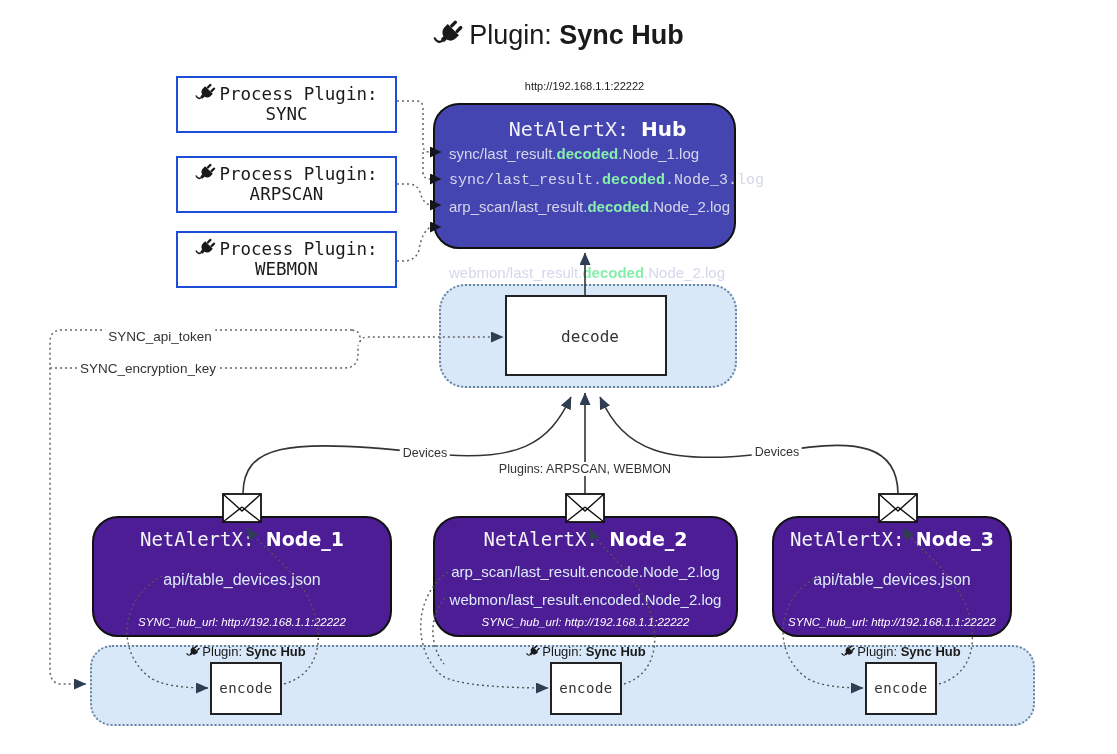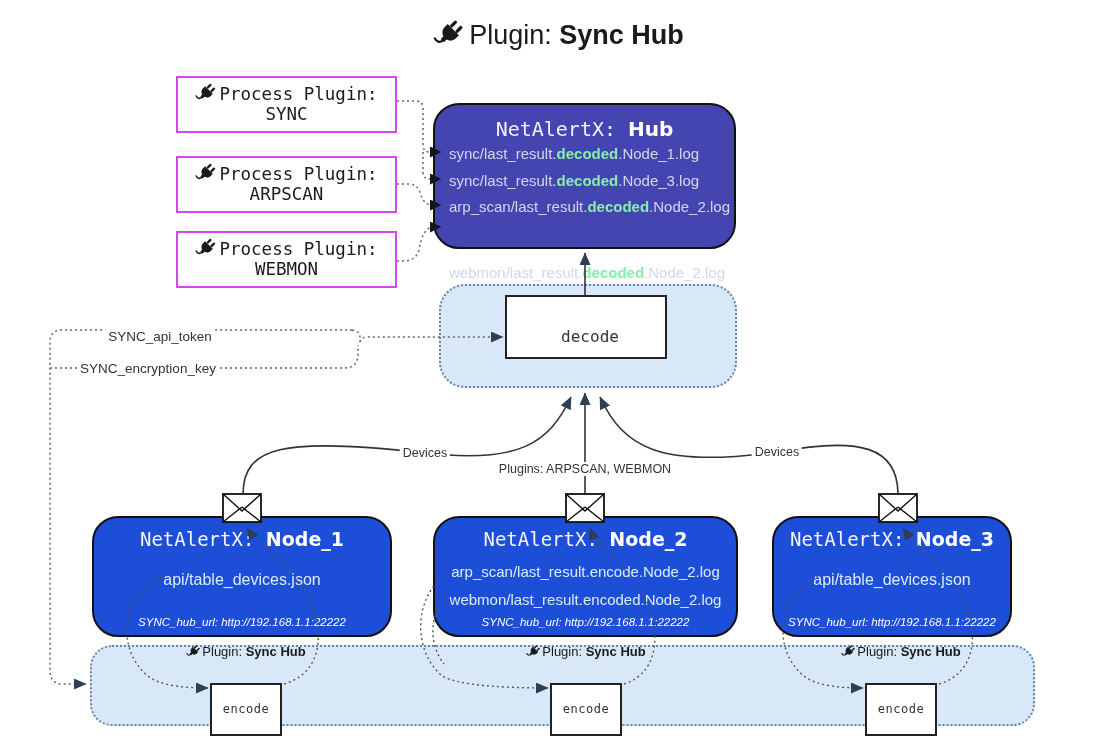--- a/index.html
+++ b/index.html
@@ -8,44 +8,44 @@
   .abs{position:absolute;}
   .ctr{transform:translateX(-50%);}
   
   .page-title{left:0;top:18px;width:1117px;text-align:center;font-size:27px;color:#1a1a1a;}
   .page-title .plug-lg{width:32px;height:32px;vertical-align:-6px;margin-right:4px;}
   .page-title b{font-weight:700;}
   
   .hub-url{left:433px;top:80px;width:303px;text-align:center;font-size:11px;color:#1a1a1a;}
   .hub{left:433px;top:103px;width:303px;height:146px;background:#4545b2;border:2px solid #111;
        border-radius:26px;box-sizing:border-box;}
-  .hub-title{position:absolute;left:0;top:12px;width:100%;text-align:center;
+  .hub-title{position:absolute;left:13px;top:12px;width:100%;text-align:center;
              font-family:"DejaVu Sans Mono",monospace;font-size:20px;color:#f0f0f8;}
   .hub-title b{font-family:"DejaVu Sans",sans-serif;font-size:20px;color:#fff;}
   .hub-line{position:absolute;left:14px;white-space:nowrap;font-size:15px;color:#d4d7ea;}
   .hub-line b{color:#86efac;}
   
-  .pbox{width:221px;height:57px;left:176px;background:#fff;border:2px solid #d946ef;box-sizing:border-box;
+  .pbox{width:221px;height:57px;left:176px;background:#fff;border:2px solid #1d4ed8;box-sizing:border-box;
         font-family:"DejaVu Sans Mono",monospace;color:#1a1a1a;text-align:center;}
   .pbox-l1{margin-top:4px;font-size:17.5px;white-space:nowrap;}
   .pbox-l2{font-size:17.5px;}
   .plug-md{width:22px;height:22px;vertical-align:-4px;margin-right:2px;}
   
   .lightbox{background:#d9e8f8;border:2px dotted #6884a3;border-radius:26px;box-sizing:border-box;}
   .decode-wrap{left:439px;top:284px;width:298px;height:104px;}
   .whitebox{background:#fff;border:2px solid #222;box-sizing:border-box;
             font-family:"DejaVu Sans Mono",monospace;text-align:center;color:#333;}
-  .decode-box{left:505px;top:295px;width:162px;height:64px;font-size:16px;line-height:79px;padding-left:8px;}
+  .decode-box{left:505px;top:295px;width:162px;height:81px;font-size:16px;line-height:79px;padding-left:8px;}
   .bottom-wrap{left:90px;top:645px;width:945px;height:81px;border-radius:22px;}
   .enc-label{top:644px;width:200px;text-align:center;font-size:13px;color:#1a1a1a;white-space:nowrap;}
   .enc-label b{font-weight:700;}
   .plug-sm{width:15px;height:15px;vertical-align:-3px;margin-right:1px;}
-  .enc-box{top:662px;width:72px;height:53px;font-size:12px;line-height:49px;letter-spacing:.5px;margin-top:21px;}
-  
-  .node{top:516px;height:121px;background:#1d4ed8;border:2px solid #111;border-radius:26px;box-sizing:border-box;}
+  .enc-box{top:662px;width:72px;height:53px;font-size:14px;line-height:49px;letter-spacing:.5px;}
+  
+  .node{top:516px;height:121px;background:#4c1d95;border:2px solid #111;border-radius:26px;box-sizing:border-box;}
   .node-title{position:absolute;left:0;top:10px;width:100%;text-align:center;white-space:nowrap;
               font-family:"DejaVu Sans Mono",monospace;font-size:19px;color:#f2f4f8;}
   .node-title b{font-family:"DejaVu Sans",sans-serif;font-size:19px;color:#fff;}
   .node-line{position:absolute;left:0;width:100%;text-align:center;white-space:nowrap;
              font-size:15px;color:#dcebf9;}
   .node-url{position:absolute;left:0;bottom:7px;width:100%;text-align:center;font-size:11.5px;color:#fff;font-style:italic;}
   
   .elabel{position:absolute;transform:translate(-50%,-50%);background:#fff;padding:0 3px;
           font-size:12.5px;color:#333;white-space:nowrap;z-index:20;}
   .elabel.big{font-size:13.5px;}
@@ -126,24 +126,25 @@
       </g>
     </g>
   </svg>
 
   <div class="abs page-title">
     <svg class="plug-lg">
         <use href="#plug"></use>
       </svg><span>Plugin: </span><b>Sync Hub</b>
   </div>
 
+  <div class="abs hub-url">http://192.168.1.1:22222</div>
   <div class="abs hub z2">
     <div class="hub-title"><span>NetAlertX: </span><b>Hub</b></div>
     <div class="hub-line" style="top:40px;"><span>sync/last_result.</span><b>decoded</b><span>.Node_1.log</span></div>
-    <div class="hub-line" style="top:67px;"><span>sync/last_result.</span><b>decoded</b><span>.Node_3.log</span></div>
+    <div class="hub-line" style="top:67px;font-family:Liberation Mono, monospace;"><span>sync/last_result.</span><b>decoded</b><span>.Node_3.log</span></div>
     <div class="hub-line" style="top:93px;"><span>arp_scan/last_result.</span><b>decoded</b><span>.Node_2.log</span></div>
     <div class="hub-line" style="top:115px;margin-top:44px;"><span>webmon/last_result.</span><b>decoded</b><span>.Node_2.log</span></div>
   </div>
 
   <div class="abs pbox z2" style="top:76px;">
     <div class="pbox-l1"><svg class="plug-md">
           <use href="#plug"></use>
         </svg><span>Process Plugin:</span></div>
     <div class="pbox-l2">SYNC</div>
   </div>

